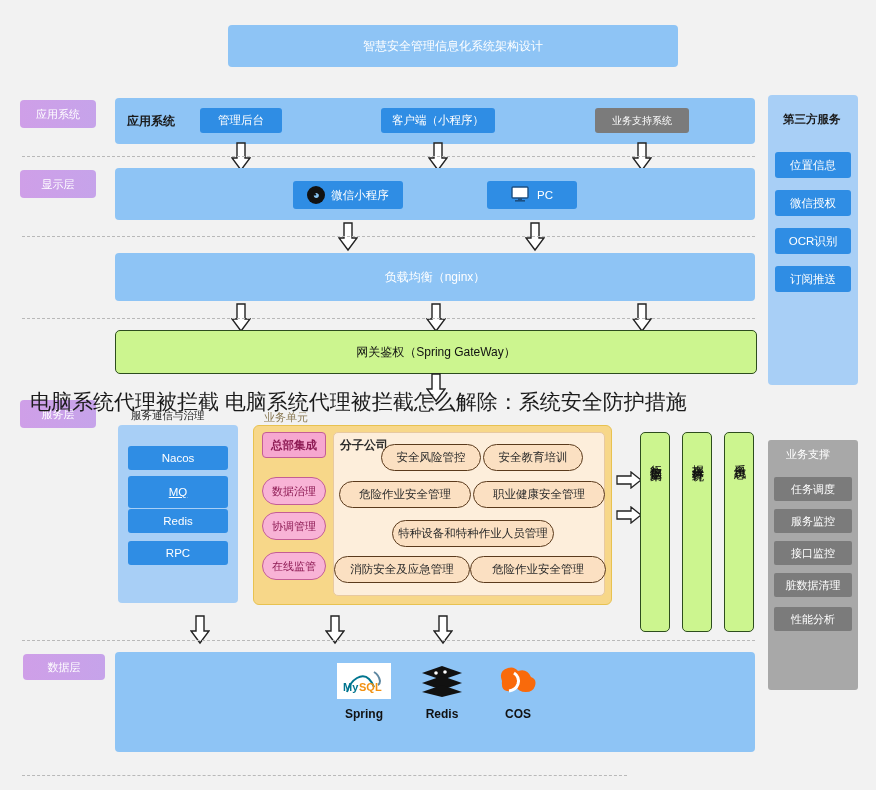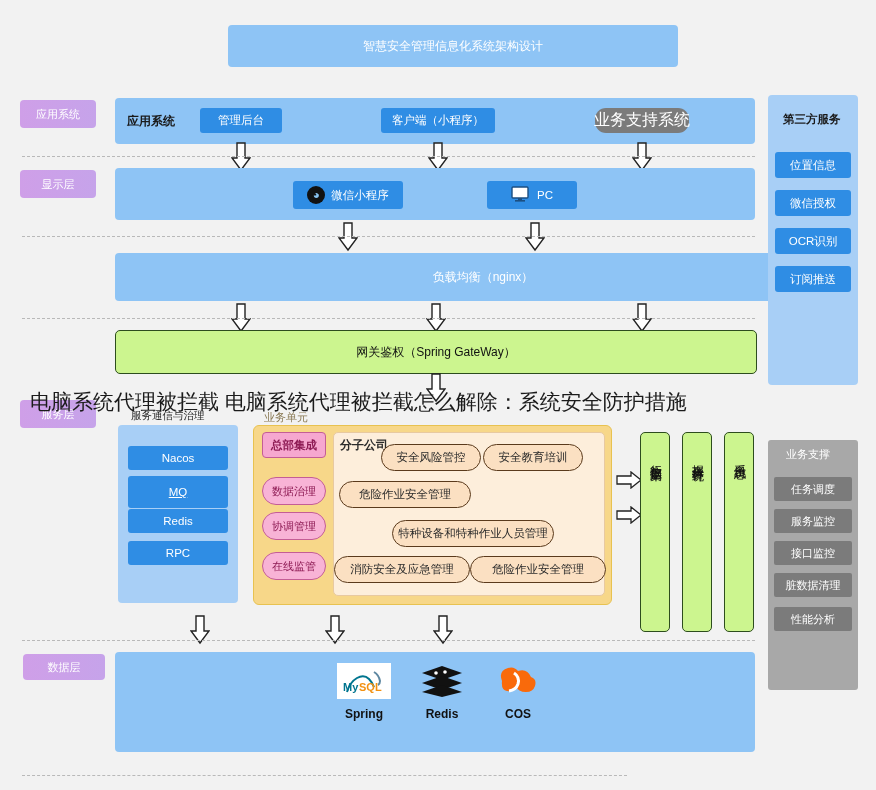--- a/index.html
+++ b/index.html
@@ -12,23 +12,23 @@
   .canvas{position:absolute;left:0;top:0;width:876px;height:790px;}
 
   
   .blue-band{background:#8ec4f5;border-radius:4px;position:absolute;}
   .blue-btn{
     background:#2f8de4;color:#fff;border-radius:3px;
     display:flex;align-items:center;justify-content:center;
     font-size:11.5px;position:absolute;white-space:nowrap;
   }
   .gray-btn{
-    background:#7b7b7b;color:#fff;border-radius:11px;
-    display:flex;align-items:center;justify-content:center;
-    font-size:16px;position:absolute;white-space:nowrap;
+    background:#7b7b7b;color:#fff;border-radius:3px;
+    display:flex;align-items:center;justify-content:center;
+    font-size:10px;position:absolute;white-space:nowrap;
   }
   .purple-tag{
     background:#d9a6e8;background:linear-gradient(90deg,#cf9fe8,#c6a3ea);
     color:#ffffff;border-radius:4px;
     display:flex;align-items:center;justify-content:center;
     font-size:11px;position:absolute;
   }
   .band-label{position:absolute;font-size:12px;font-weight:bold;color:#1a1a1a;}
 
   
@@ -167,21 +167,21 @@
       </svg>
   </div>
   <div class="arrow" style="left:525px;top:222px;">
     <svg width="20" height="30" viewBox="0 0 20 30">
         <path d="M6 1 L14 1 L14 16 L19 16 L10 28 L1 16 L6 16 Z" fill="#fff" stroke="#222" stroke-width="1.4"></path>
       </svg>
   </div>
 
   <div class="dashed" style="left:22px;top:236px;width:733px;"></div>
 
-  <div class="blue-band" style="left:115px;top:253px;width:640px;height:48px;display:flex;align-items:center;justify-content:center;padding-left:48px;">
+  <div class="blue-band" style="left:115px;top:253px;width:640px;height:48px;display:flex;align-items:center;justify-content:center;">
     <span style="color:#fff;font-size:12px;">负载均衡（nginx）</span>
   </div>
 
   <div class="arrow" style="left:231px;top:303px;">
     <svg width="20" height="30" viewBox="0 0 20 30">
         <path d="M6 1 L14 1 L14 16 L19 16 L10 28 L1 16 L6 16 Z" fill="#fff" stroke="#222" stroke-width="1.4"></path>
       </svg>
   </div>
   <div class="arrow" style="left:426px;top:303px;">
     <svg width="20" height="30" viewBox="0 0 20 30">
@@ -229,20 +229,21 @@
   <div class="hq-item" style="left:262px;top:477px;width:62px;height:26px;">数据治理</div>
   <div class="hq-item" style="left:262px;top:512px;width:62px;height:26px;">协调管理</div>
   <div class="hq-item" style="left:262px;top:552px;width:62px;height:26px;">在线监管</div>
 
   <div class="sub-panel" style="left:333px;top:432px;width:270px;height:162px;"></div>
   <div class="sub-title" style="left:340px;top:437px;">分子公司</div>
 
   <div class="mod" style="left:381px;top:444px;width:98px;height:25px;">安全风险管控</div>
   <div class="mod" style="left:483px;top:444px;width:98px;height:25px;">安全教育培训</div>
   <div class="mod" style="left:339px;top:481px;width:130px;height:25px;">危险作业安全管理</div>
+  <div class="mod" style="left:473px;top:481px;width:130px;height:25px;">职业健康安全管理</div>
   <div class="mod" style="left:392px;top:520px;width:160px;height:25px;">特种设备和特种作业人员管理</div>
   <div class="mod" style="left:334px;top:556px;width:134px;height:25px;">消防安全及应急管理</div>
   <div class="mod" style="left:470px;top:556px;width:134px;height:25px;">危险作业安全管理</div>
 
   <div class="arrow-r" style="left:616px;top:471px;">
     <svg width="26" height="18" viewBox="0 0 26 18">
         <path d="M1 5 L15 5 L15 1 L25 9 L15 17 L15 13 L1 13 Z" fill="#fff" stroke="#222" stroke-width="1.3"></path>
       </svg>
   </div>
   <div class="arrow-r" style="left:616px;top:506px;">

